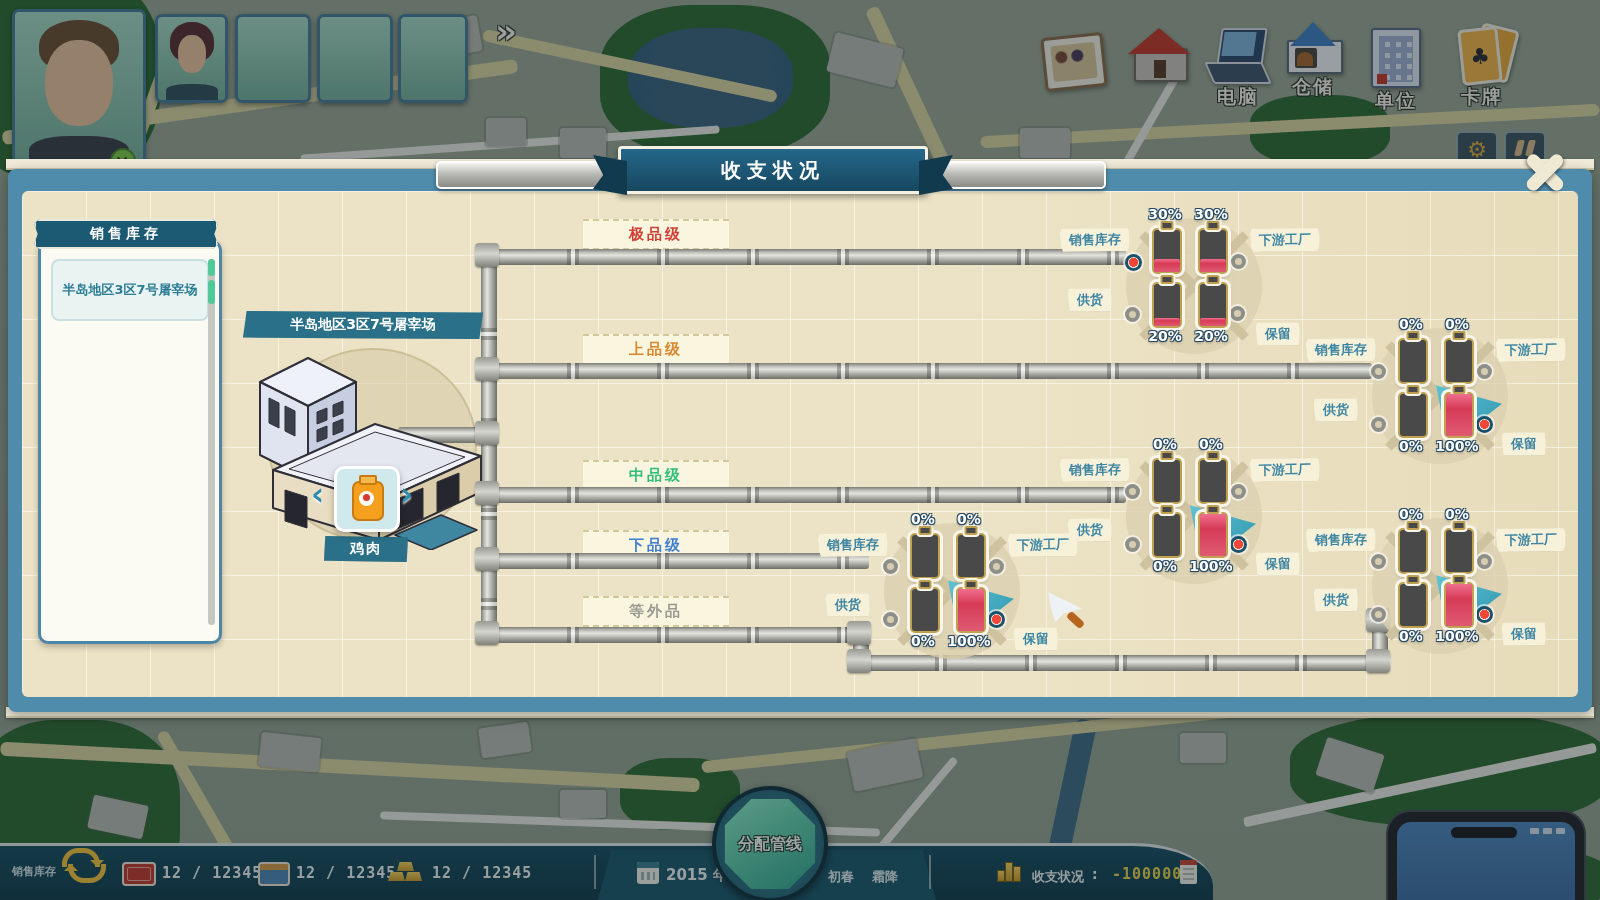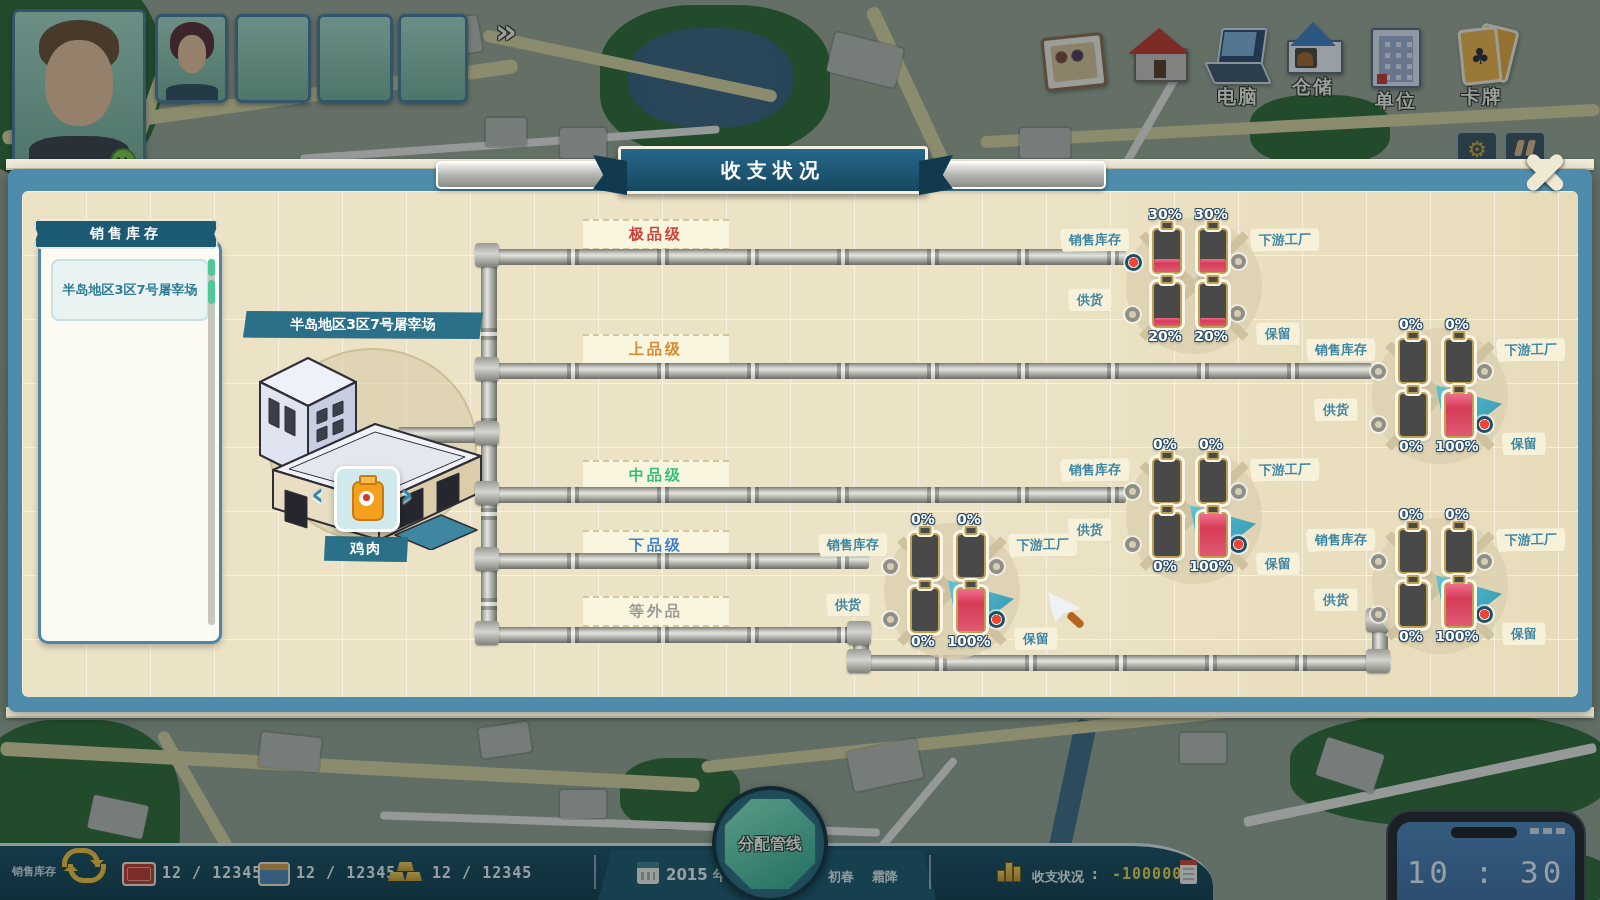--- a/index.html
+++ b/index.html
@@ -577,15 +577,14 @@
 </div>
 
 <div id="phone">
   <div class="scr">
     <div class="notch"></div>
     <div class="st">
         <i></i>
         <i></i>
         <i></i>
       </div>
-    <div class="time">10 : 30</div>
   </div>
 </div>
 
 </body></html>

